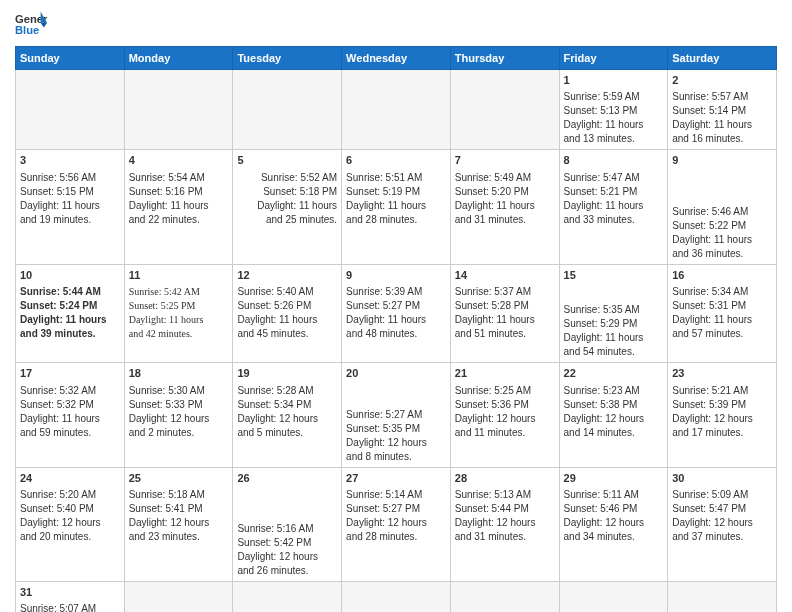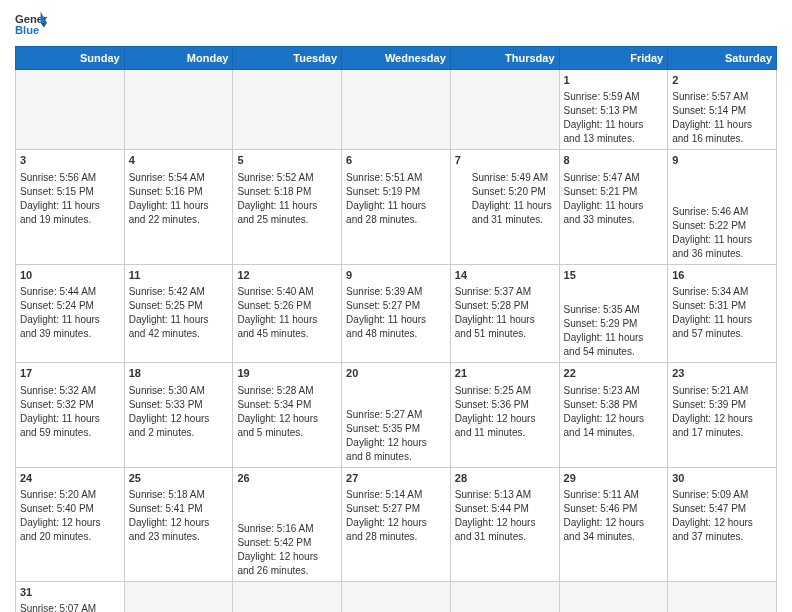--- a/index.html
+++ b/index.html
@@ -49,21 +49,21 @@
       border-collapse: collapse;
       font-size: 9.5px;
     }
     .calendar thead th {
       background: #1a73c7;
       color: #fff;
       padding: 5px 4px;
       font-size: 11px;
       font-weight: bold;
       border: 1px solid #1565b0;
-      text-align: right;
+      text-align: left;
     }
     .calendar tbody td {
       border: 1px solid #ccc;
       vertical-align: top;
       padding: 3px 4px;
       width: calc(100% / 7);
       height: 78px;
       background: #fff;
       font-size: 9px;
       color: #333;
@@ -150,35 +150,35 @@
           </td>
           <td>
             <span class="day-num">4</span>
             <div class="day-info" style="white-space: pre-line;">Sunrise: 5:54 AM
 Sunset: 5:16 PM
 Daylight: 11 hours
 and 22 minutes.</div>
           </td>
           <td>
             <span class="day-num">5</span>
-            <div class="day-info" style="white-space: pre-line;">Sunrise: 5:52 AM
+            <div class="day-info" style="white-space: pre-line; text-align: right;">Sunrise: 5:52 AM
 Sunset: 5:18 PM
 Daylight: 11 hours
 and 25 minutes.</div>
           </td>
           <td>
             <span class="day-num">6</span>
             <div class="day-info" style="white-space: pre-line;">Sunrise: 5:51 AM
 Sunset: 5:19 PM
 Daylight: 11 hours
 and 28 minutes.</div>
           </td>
           <td>
             <span class="day-num">7</span>
-            <div class="day-info" style="white-space: pre-line; margin-left: 17px;">Sunrise: 5:49 AM
+            <div class="day-info" style="white-space: pre-line;">Sunrise: 5:49 AM
 Sunset: 5:20 PM
 Daylight: 11 hours
 and 31 minutes.</div>
           </td>
           <td>
             <span class="day-num">8</span>
             <div class="day-info" style="white-space: pre-line;">Sunrise: 5:47 AM
 Sunset: 5:21 PM
 Daylight: 11 hours
 and 33 minutes.</div>
@@ -187,28 +187,28 @@
             <span class="day-num">9</span>
             <div class="day-info" style="white-space: pre-line; margin-top: 36px;">Sunrise: 5:46 AM
 Sunset: 5:22 PM
 Daylight: 11 hours
 and 36 minutes.</div>
           </td>
         </tr>
         <tr>
           <td>
             <span class="day-num">10</span>
-            <div class="day-info" style="white-space: pre-line;">Sunrise: 5:44 AM
+            <div class="day-info" style="white-space: pre-line; font-weight: bold;">Sunrise: 5:44 AM
 Sunset: 5:24 PM
 Daylight: 11 hours
 and 39 minutes.</div>
           </td>
           <td>
             <span class="day-num">11</span>
-            <div class="day-info" style="white-space: pre-line;">Sunrise: 5:42 AM
+            <div class="day-info" style="white-space: pre-line; font-family: Liberation Serif, serif;">Sunrise: 5:42 AM
 Sunset: 5:25 PM
 Daylight: 11 hours
 and 42 minutes.</div>
           </td>
           <td>
             <span class="day-num">12</span>
             <div class="day-info" style="white-space: pre-line;">Sunrise: 5:40 AM
 Sunset: 5:26 PM
 Daylight: 11 hours
 and 45 minutes.</div>

